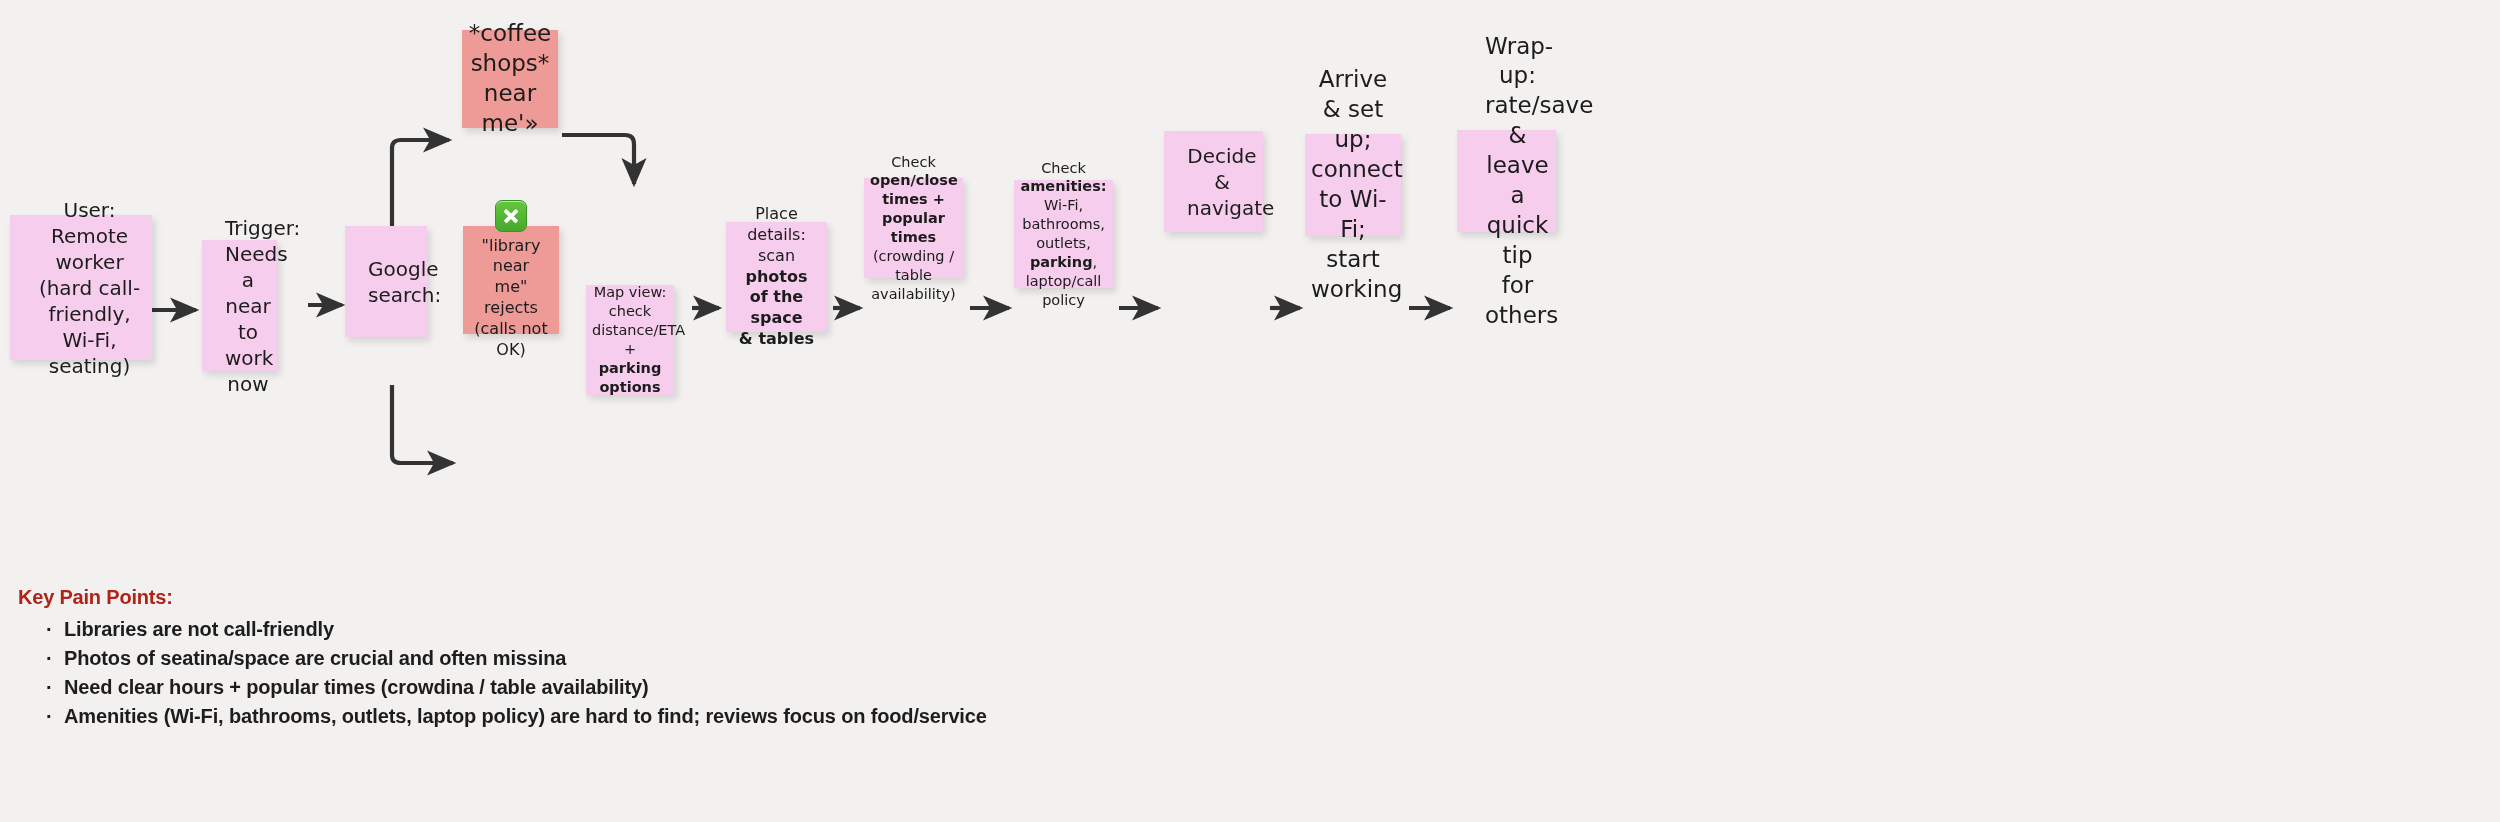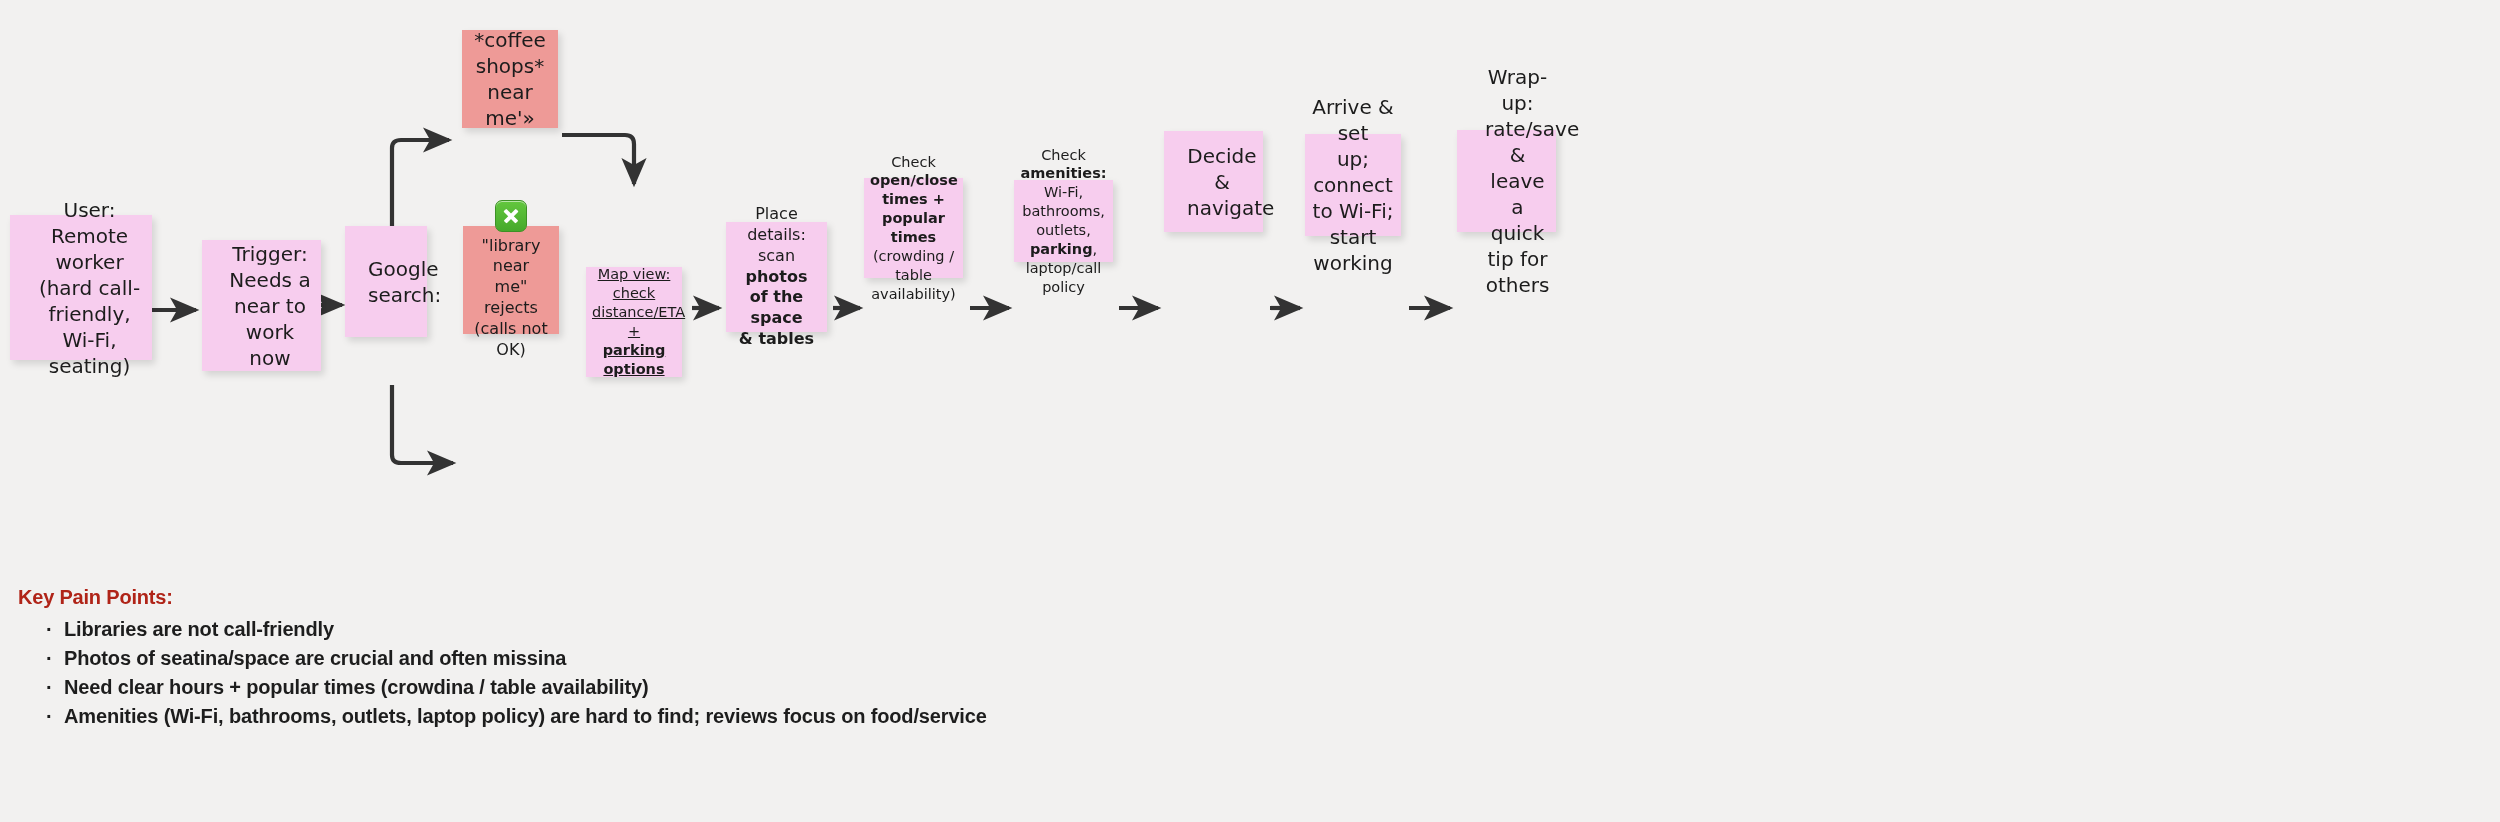--- a/index.html
+++ b/index.html
@@ -38,21 +38,21 @@
     box-shadow: 3px 4px 7px rgba(0,0,0,0.13);
   }
   .note .inner { width: 100%; }
   .note.pink   { background: #f7cdee; }
   .note.salmon { background: #ee9a97; }
 
   .note b { font-weight: 700; }
 
   
   .t-lg  { font-size: 20px; padding-left: 23px; }
-  .t-md  { font-size: 20px; }
+  .t-md  { font-size: 23px; }
   .t-sm  { font-size: 16px; }
   .t-xs  { font-size: 14.5px; margin-top: 45px; }
 
   
   #arrows {
     position: absolute;
     left: 0; top: 0;
     width: 2500px; height: 822px;
     pointer-events: none;
   }
@@ -159,21 +159,21 @@
   <div class="note pink t-lg" style="left:10px; top:215px; width:142px; height:145px;">
     <div class="inner">
       <div>User:</div>
       <div>Remote worker</div>
       <div>(hard call-</div>
       <div>friendly, Wi-Fi,</div>
       <div>seating)</div>
     </div>
   </div>
 
-  <div class="note pink t-lg" style="left:202px; top:240px; width:119px; height:131px;">
+  <div class="note pink t-lg" style="left:202px; top:240px; width:75px; height:131px;">
     <div class="inner">
       <div>Trigger:</div>
       <div>Needs a</div>
       <div>near to</div>
       <div>work now</div>
     </div>
   </div>
 
   <div class="note pink t-lg" style="left:345px; top:226px; width:82px; height:111px;">
     <div class="inner">
@@ -193,33 +193,33 @@
   <div class="note salmon t-sm" style="left:463px; top:226px; width:96px; height:108px;">
     <div class="inner">
       <span class="x-badge"></span>
       <div>"library near</div>
       <div>me"</div>
       <div>rejects</div>
       <div>(calls not OK)</div>
     </div>
   </div>
 
-  <div class="note pink t-xs" style="left:586px; top:222px; width:96px; height:110px;text-decoration:underline;">
+  <div class="note pink t-xs" style="left:586px; top:240px; width:88px; height:110px;">
     <div class="inner">Map view: check<br>distance/ETA +<br><b>parking options</b></div>
   </div>
 
   <div class="note pink t-sm" style="left:726px; top:222px; width:101px; height:110px;">
     <div class="inner">Place details:<br>scan <b>photos</b><br><b>of the space</b><br><b>&amp; tables</b></div>
   </div>
 
   <div class="note pink t-xs" style="left:864px; top:133px; width:99px; height:100px;">
     <div class="inner">Check<br><b>open/close</b><br><b>times + popular</b><br><b>times</b> (crowding /<br>table availability)</div>
   </div>
 
-  <div class="note pink t-xs" style="left:1014px; top:135px; width:99px; height:82px;">
+  <div class="note pink t-xs" style="left:1014px; top:135px; width:99px; height:108px;">
     <div class="inner">Check <b>amenities:</b><br>Wi-Fi, bathrooms,<br>outlets, <b>parking</b>,<br>laptop/call policy</div>
   </div>
 
   <div class="note pink t-lg" style="left:1164px; top:131px; width:99px; height:101px;">
     <div class="inner">
       <div>Decide</div>
       <div>&amp;</div>
       <div>navigate</div>
     </div>
   </div>

